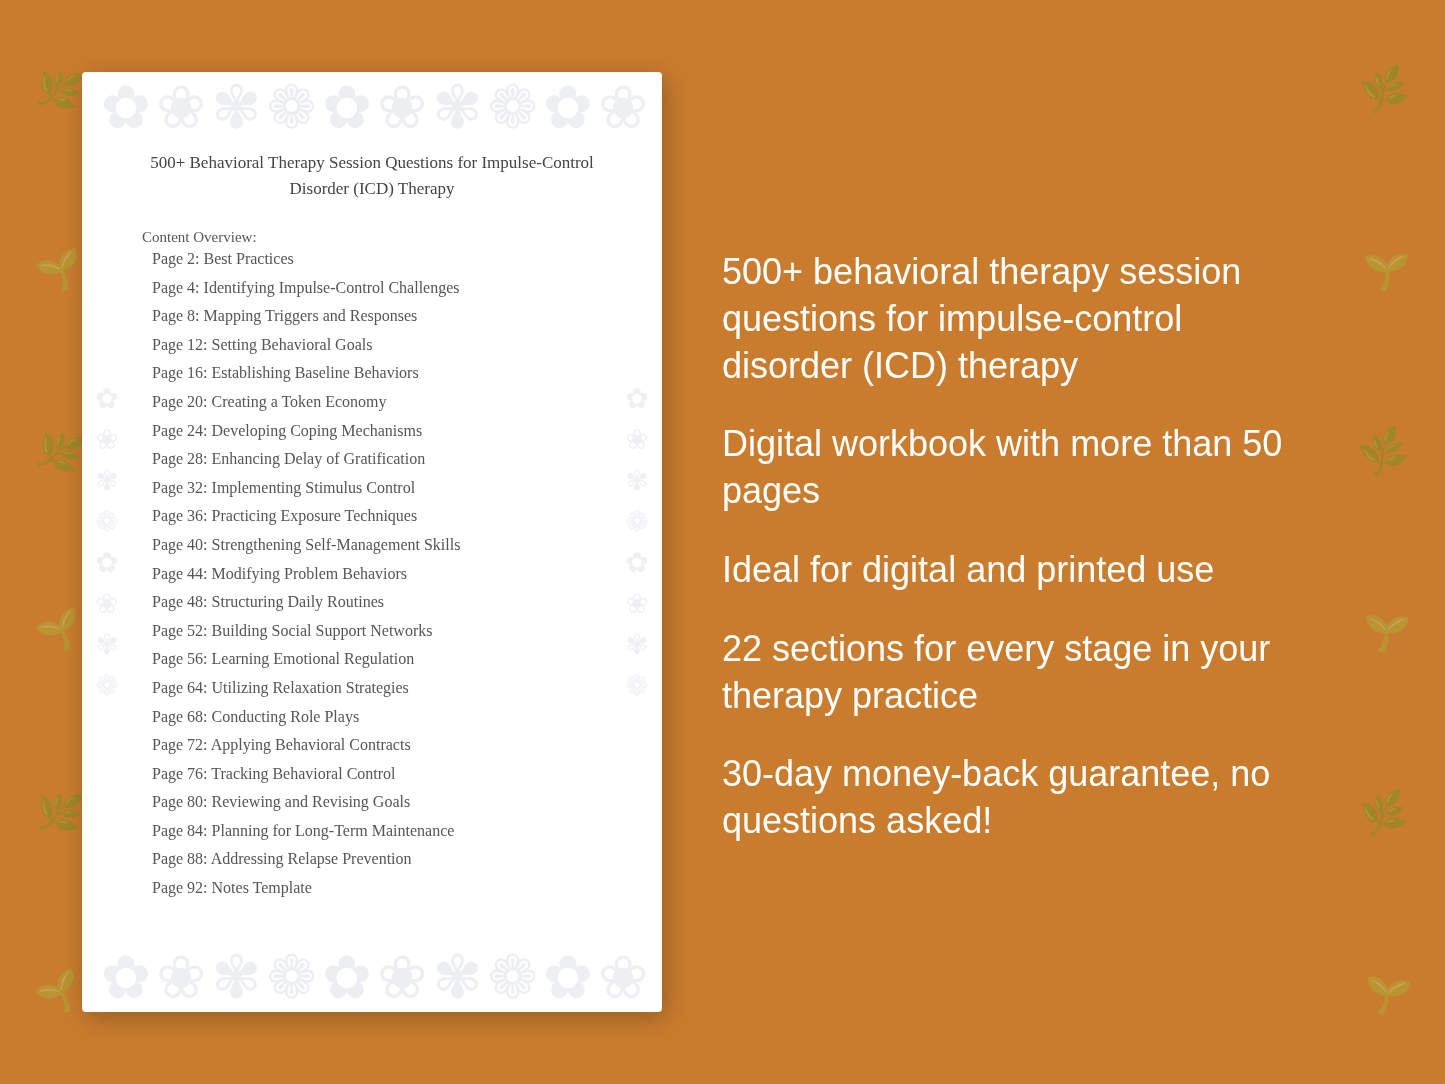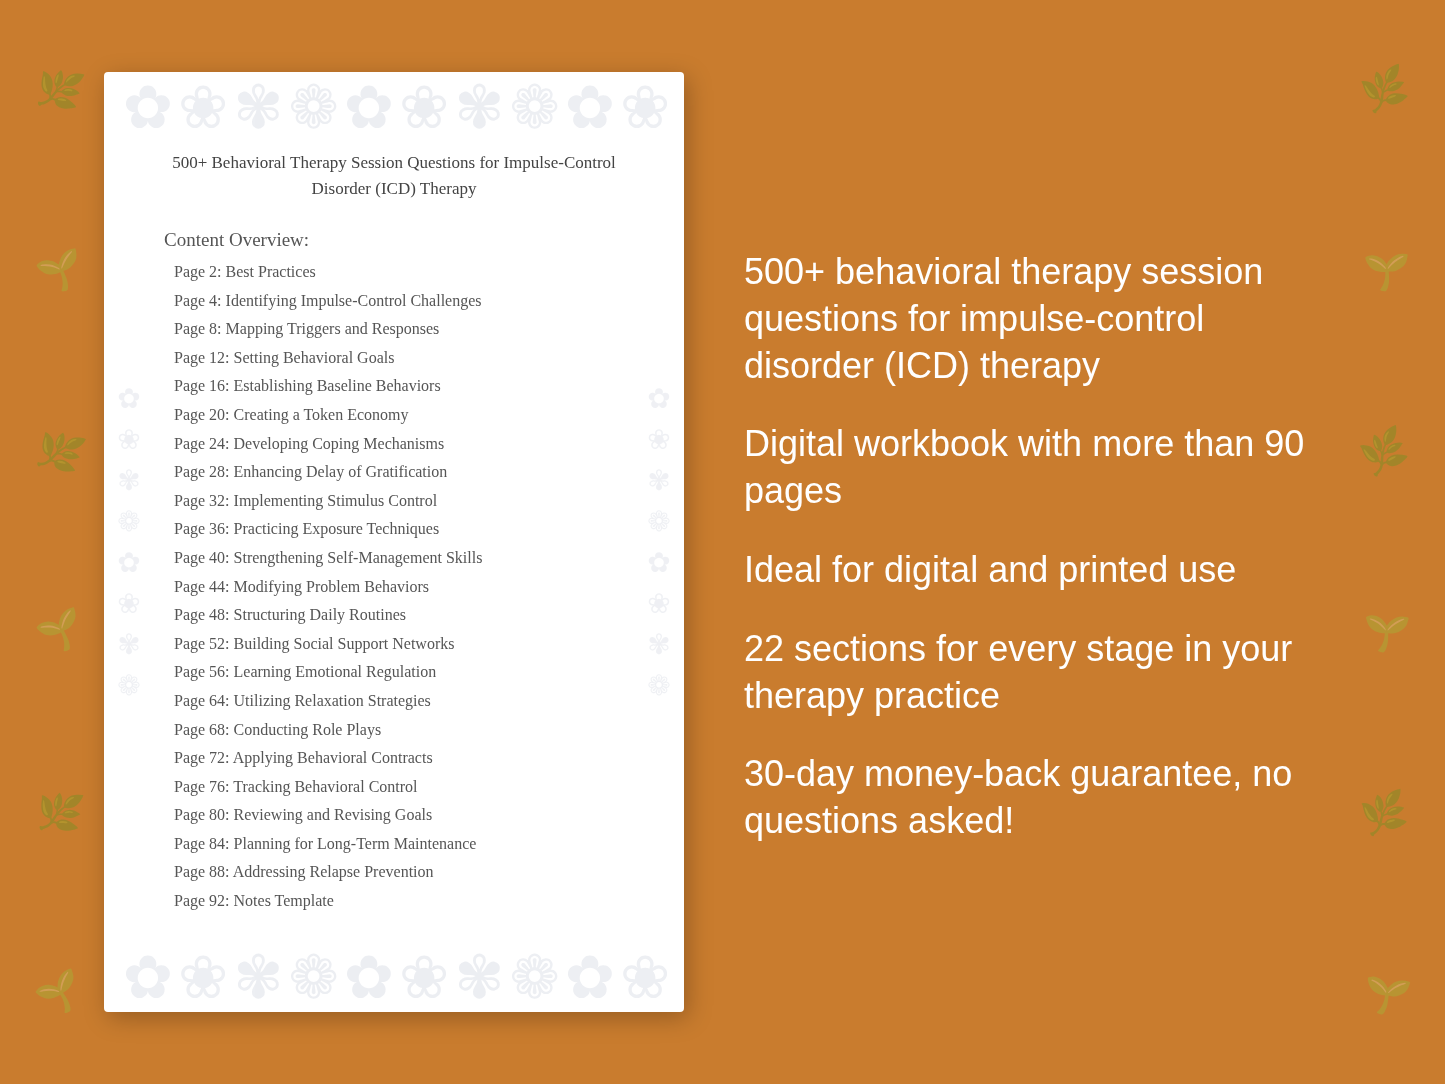--- a/index.html
+++ b/index.html
@@ -37,21 +37,21 @@
       line-height: 1;
       transform: rotate(var(--rot, 0deg));
     }
 
     
     .main-container {
       display: flex;
       width: 100%;
       height: 100%;
       align-items: center;
-      padding: 40px 140px 40px 104px;
+      padding: 40px 140px 40px 82px;
       gap: 60px;
     }
 
     
     .document-preview {
       background: #fff;
       border-radius: 4px;
       width: 580px;
       min-width: 580px;
       height: 940px;
@@ -130,23 +130,23 @@
       font-size: 17px;
       color: #444;
       text-align: center;
       margin-top: 28px;
       margin-bottom: 28px;
       line-height: 1.5;
       font-weight: normal;
     }
 
     .content-overview-heading {
-      font-size: 19px;
+      font-size: 15px;
       color: #555;
-      margin-bottom: 8px;
+      margin-bottom: 0;
       font-weight: normal;
     }
 
     .toc-list {
       list-style: none;
       display: flex;
       flex-direction: column;
       gap: 3px;
     }
 
@@ -256,19 +256,19 @@
         <li class="toc-item">Page 80:  Reviewing and Revising Goals</li>
         <li class="toc-item">Page 84:  Planning for Long-Term Maintenance</li>
         <li class="toc-item">Page 88:  Addressing Relapse Prevention</li>
         <li class="toc-item">Page 92:  Notes Template</li>
       </ul>
 
   </div>
 
   <div class="right-panel" id="features-panel">
   <div class="feature-text">500+ behavioral therapy session questions for impulse-control disorder (ICD) therapy</div>
-      <div class="feature-text">Digital workbook with more than 90 pages</div>
+      <div class="feature-text">Digital workbook with more than 50 pages</div>
       <div class="feature-text">Ideal for digital and printed use</div>
       <div class="feature-text">22 sections for every stage in your therapy practice</div>
       <div class="feature-text">30-day money-back guarantee, no questions asked!</div>
     </div>
 
 </div>
 
 </body></html>

